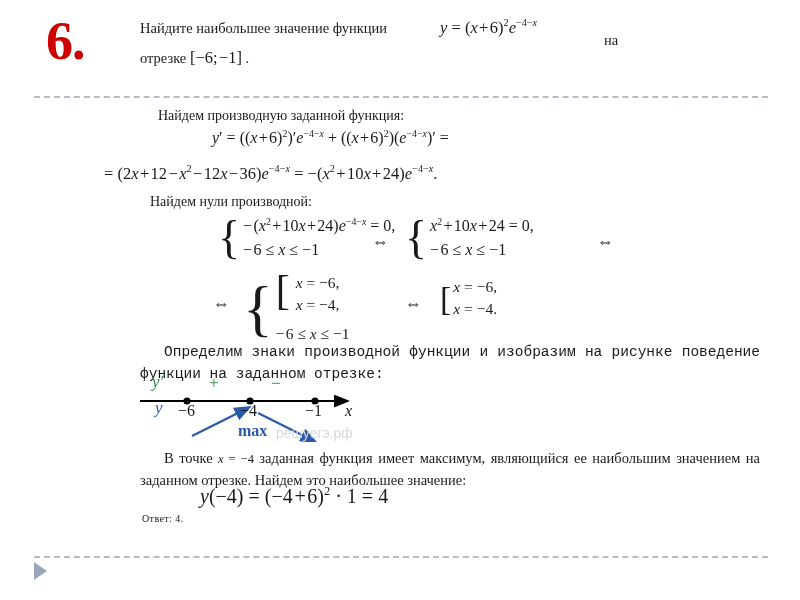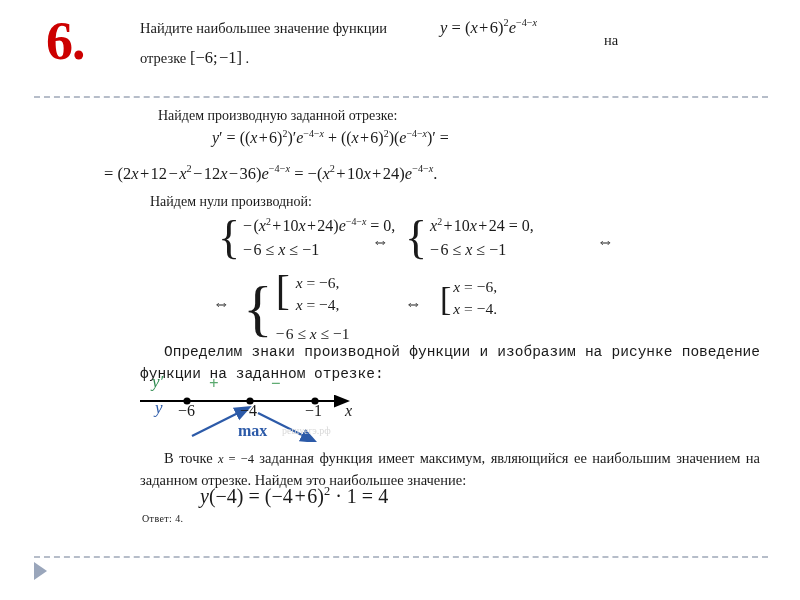--- a/index.html
+++ b/index.html
@@ -149,23 +149,23 @@
   .tl-1  { left: 165px; }
   .fig-x {
     position: absolute; left: 205px; top: 28px;
     font-size: 16px; font-style: italic;
   }
   .fig-max {
     position: absolute; left: 98px; top: 48px;
     font-size: 16px; color: #2c5aa8; font-weight: bold;
   }
   .watermark {
-    position: absolute; left: 142px; top: 51px;
-    font-size: 10px; color: #d9d9d9;
-    font-family: Liberation Serif, serif;
+    position: absolute; left: 136px; top: 51px;
+    font-size: 14px; color: #d9d9d9;
+    font-family: Liberation Sans, sans-serif;
   }
 
   .concl-formula { position: absolute; left: 200px; top: 484px; font-size: 20px; }
   .concl-inline { font-size: 12.5px; }
 </style>
 </head>
 <body>
 
 <div class="slide">
 
@@ -179,21 +179,21 @@
   </div>
   <div class="title-na">на</div>
   <div class="task-line2">
     <span>отрезке</span>
     <span class="interval math">[−6; −1]</span>
     <span>.</span>
   </div>
 
   <div class="rule top"></div>
 
-  <div class="btext p-deriv">Найдем производную заданной отрезке:</div>
+  <div class="btext p-deriv">Найдем производную заданной функция:</div>
 
   <div class="eq eq-1 math">
     <i>y</i>′ = ((<i>x</i> + 6)<sup class="ex">2</sup>)′<i>e</i><sup class="ex">−4−<span class="mi">x</span></sup> + ((<i>x</i> + 6)<sup class="ex">2</sup>)(<i>e</i><sup class="ex">−4−<span class="mi">x</span></sup>)′ =
   </div>
 
 
   <div class="eq eq-3 math">
     = (2<i>x</i> + 12 − <i>x</i><sup class="ex">2</sup> − 12<i>x</i> − 36)<i>e</i><sup class="ex">−4−<span class="mi">x</span></sup> = −(<i>x</i><sup class="ex">2</sup> + 10<i>x</i> + 24)<i>e</i><sup class="ex">−4−<span class="mi">x</span></sup>.
   </div>
 

